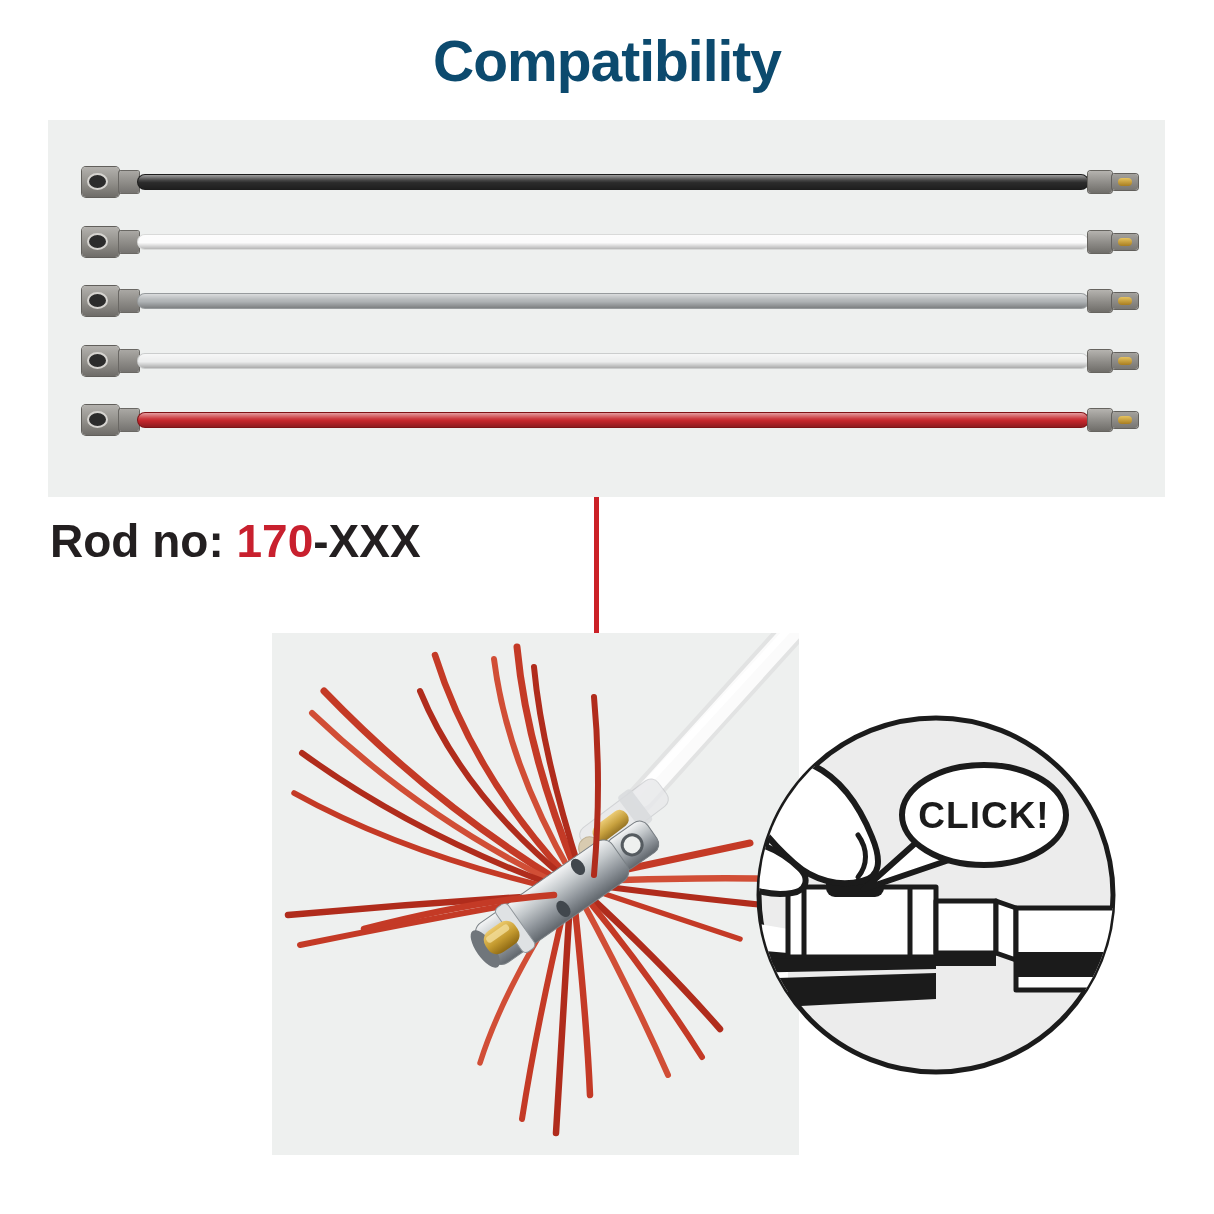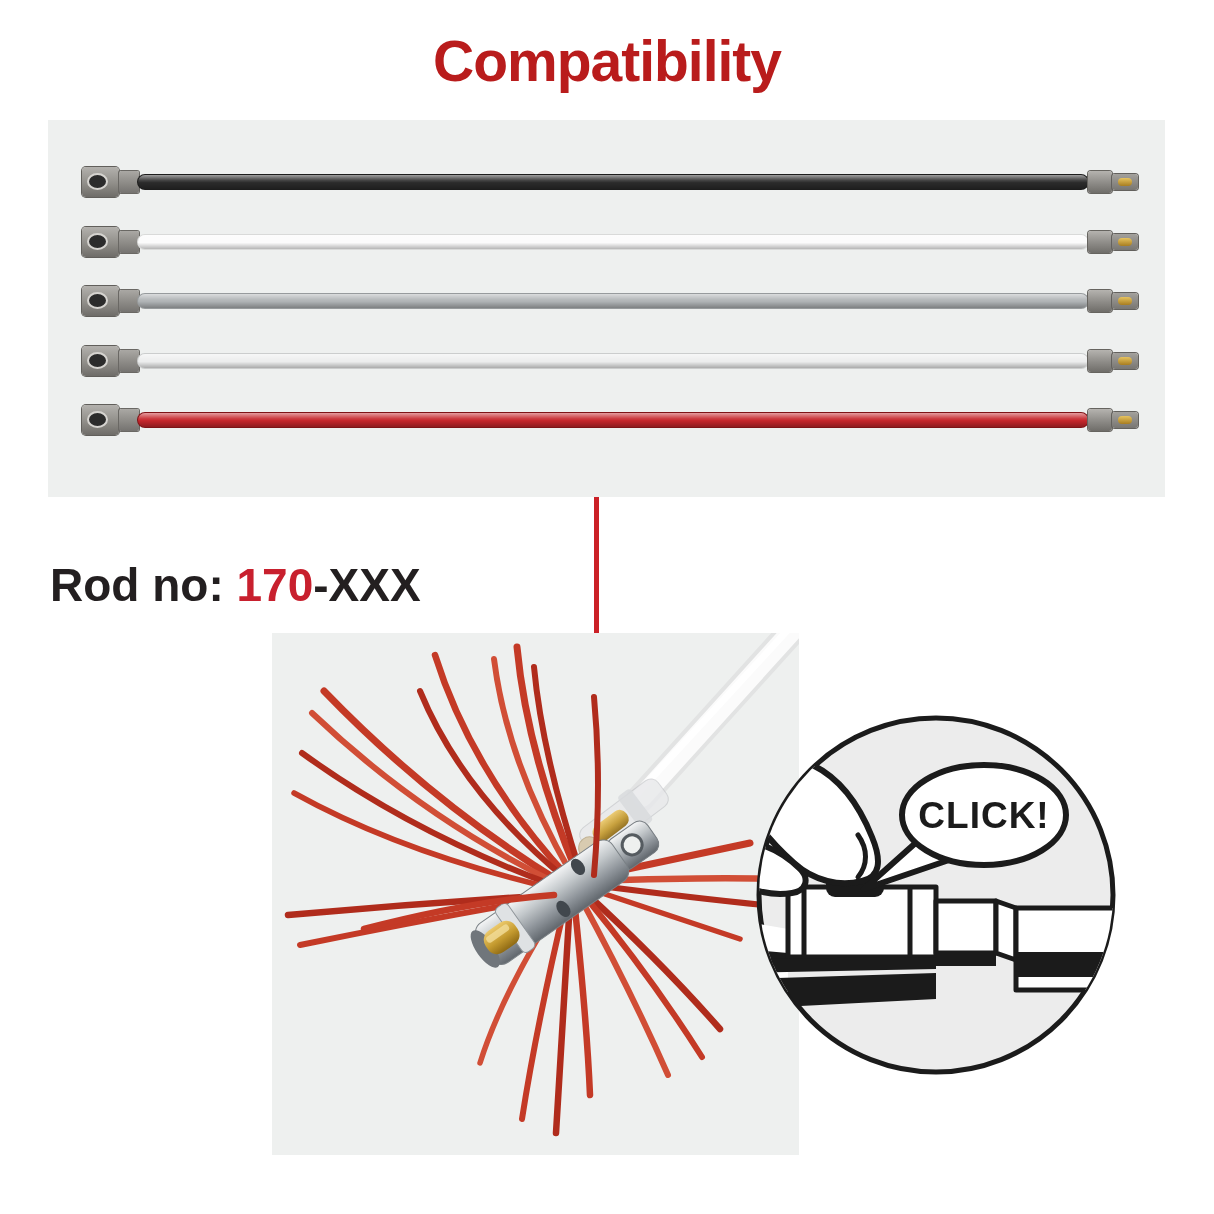--- a/index.html
+++ b/index.html
@@ -2,21 +2,21 @@
 <html><head>
 <meta charset="utf-8">
 <style>
   html,body{margin:0;padding:0;}
   body{
     width:1214px;height:1214px;position:relative;background:#ffffff;
     font-family:"Liberation Sans","DejaVu Sans",sans-serif;overflow:hidden;
   }
   .title{
     position:absolute;left:0;top:28px;width:1214px;text-align:center;
-    font-size:57px;font-weight:bold;letter-spacing:-1px;color:#b91c1c;
+    font-size:57px;font-weight:bold;letter-spacing:-1px;color:#0c4a6e;
   }
   
   .rod-panel{
     position:absolute;left:48px;top:120px;width:1117px;height:377px;
     background:#eef0ef;
   }
   .rod-row{position:absolute;left:0;width:100%;height:34px;}
   .sock-box{
     position:absolute;left:34px;top:2px;width:37px;height:30px;border-radius:4px;
     background:linear-gradient(#b3b1ad,#908e89 55%,#6e6c68);
@@ -50,21 +50,20 @@
     box-shadow:0 0 0 1px #63615d;
   }
   .tip-gold{
     position:absolute;left:6px;top:4px;width:14px;height:8px;border-radius:4px;
     background:linear-gradient(#e6c35f,#a87d20);
   }
   
   .rod-no{
     position:absolute;left:50px;top:514px;font-size:46px;font-weight:bold;color:#231f20;
     letter-spacing:0px;
-    margin-top:44px;
   }
   .rod-no .num{color:#c8202e;}
   
   .connector-line{
     position:absolute;left:594px;top:497px;width:5px;height:137px;background:#cb2127;
   }
   
   .brush-box{
     position:absolute;left:272px;top:633px;width:527px;height:522px;background:#eef0ef;
   }

